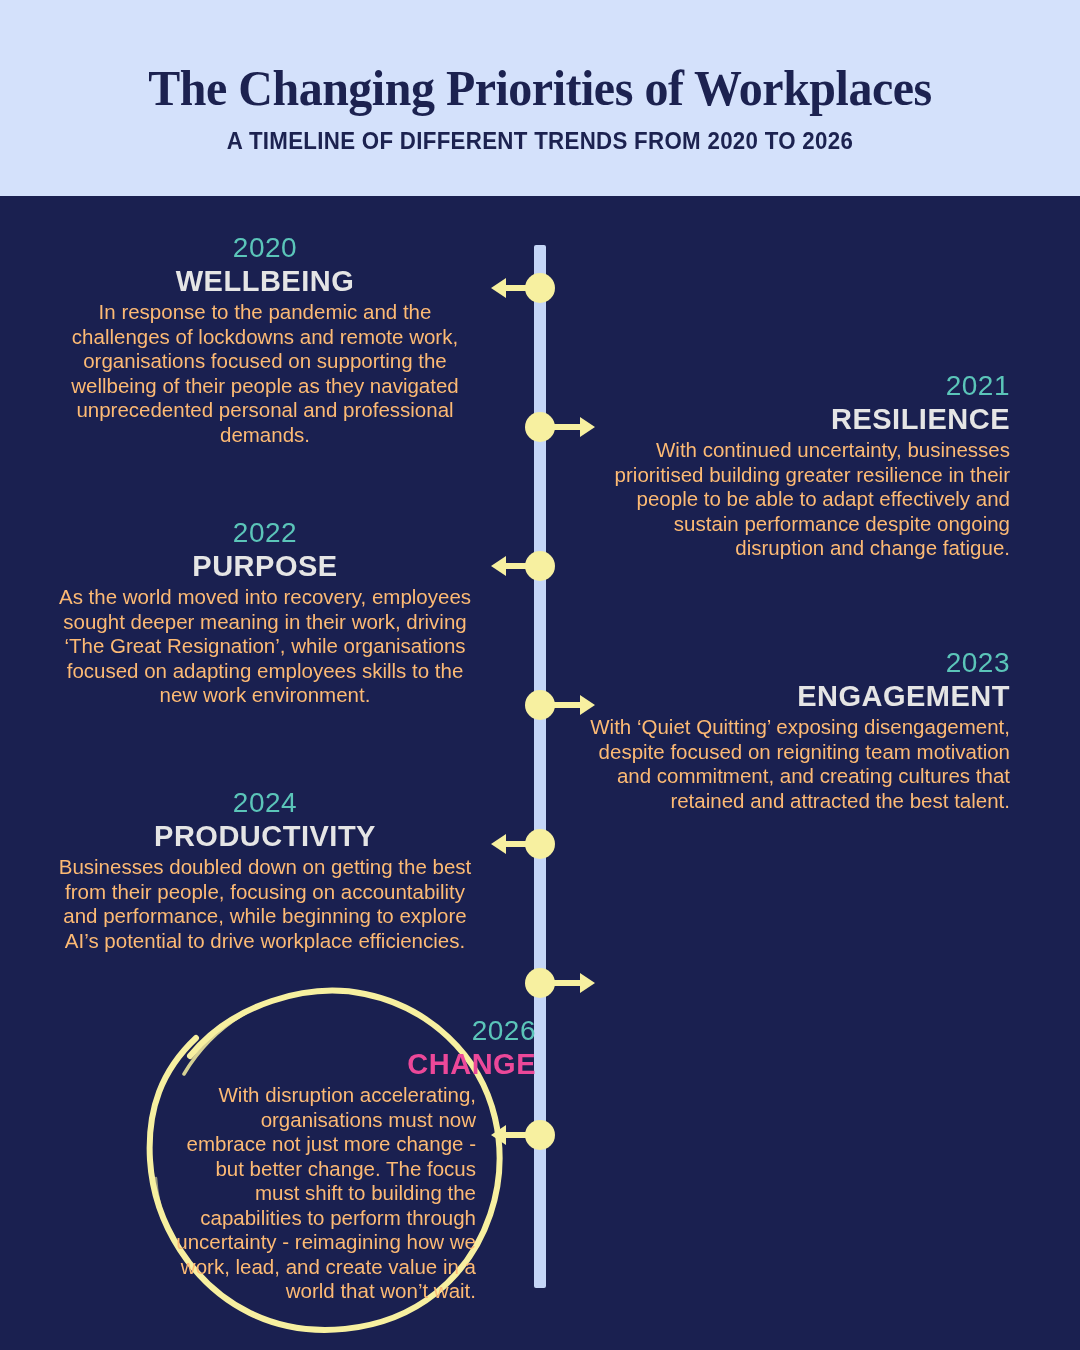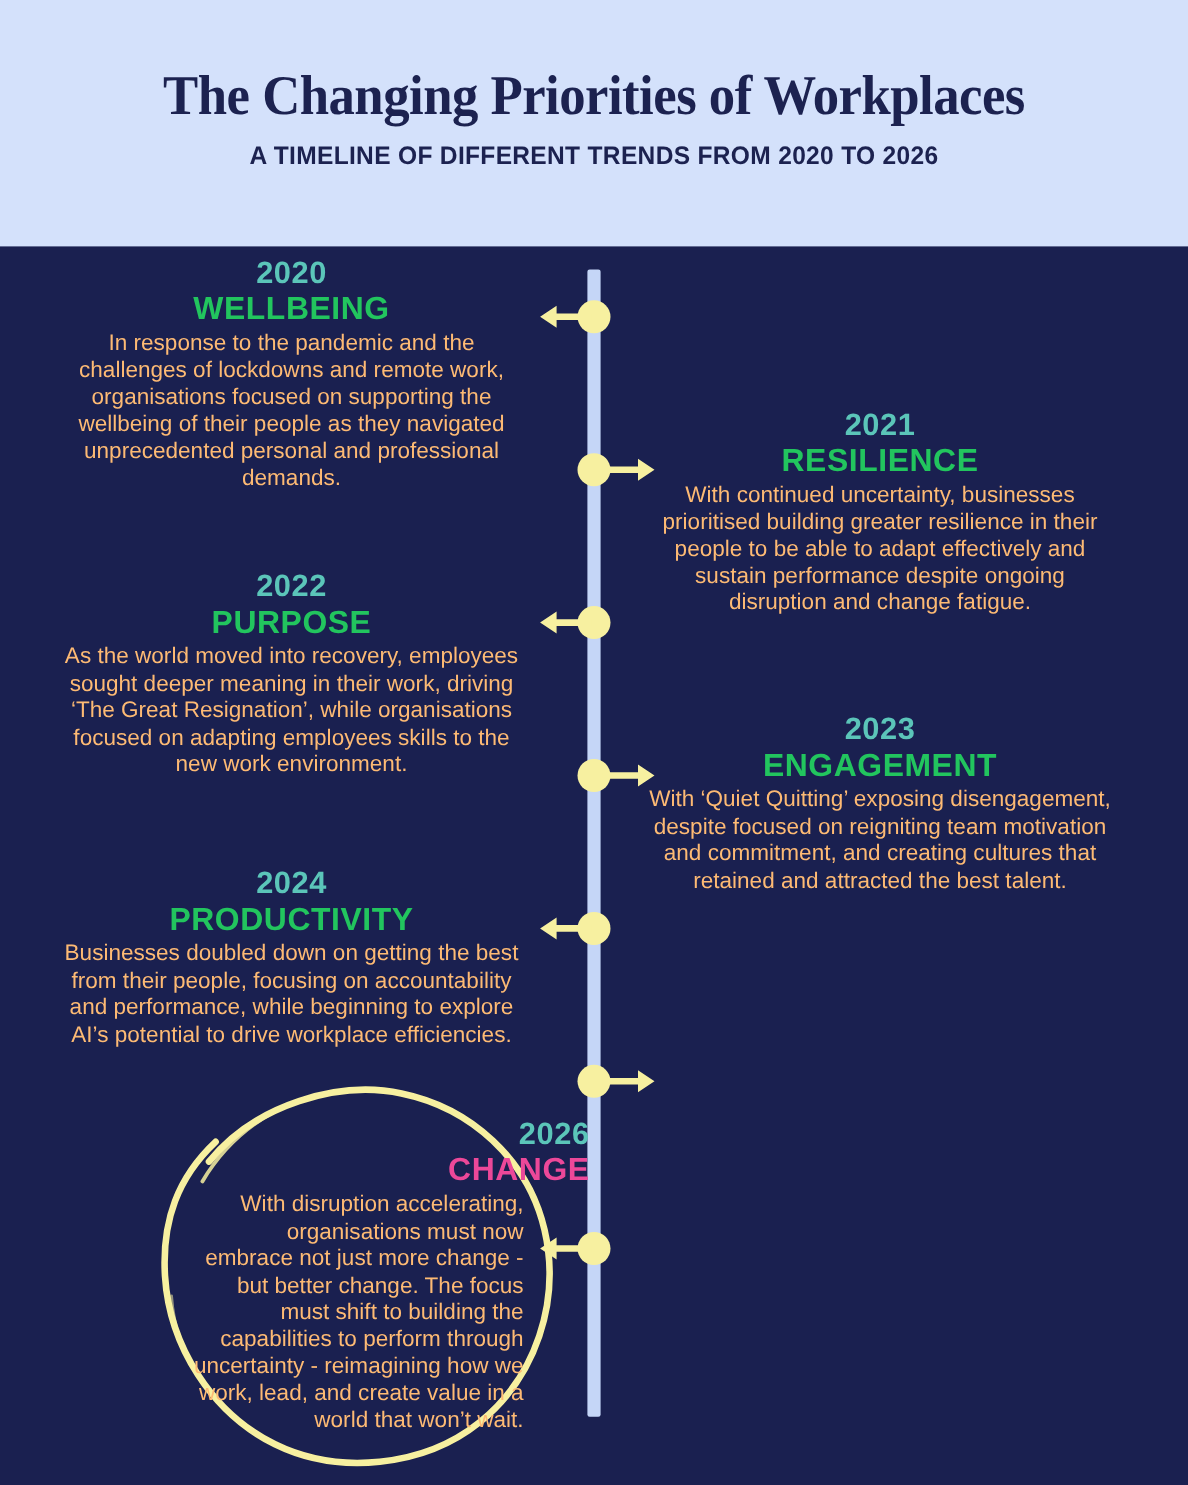--- a/index.html
+++ b/index.html
@@ -21,21 +21,21 @@
     height: 1350px;
     background: #1A2050;
     overflow: hidden;
   }
 
   
   #header-band {
     position: absolute;
     left: 0; top: 0;
     width: 1080px;
-    height: 224px;
+    height: 196px;
     background: #D4E1FB;
   }
 
   #poster-title {
     position: absolute;
     left: 0;
     top: 58px;
     width: 1080px;
     text-align: center;
     font-family: "Liberation Serif", serif;
@@ -91,35 +91,35 @@
   }
   .marker.left .arrow-svg  { left: -50px; }
   .marker.right .arrow-svg { left: 8px; }
 
   
   .entry {
     position: absolute;
     width: 420px;
   }
   .entry.side-left  { left: 55px;  text-align: center; }
-  .entry.side-right { left: 590px; text-align: center; }
+  .entry.side-right { left: 590px; text-align: right; }
 
   .entry .year {
-    font-weight: bold;
+    font-weight: normal;
     font-size: 28px;
     line-height: 32px;
     letter-spacing: 0.5px;
     color: #5BC5B9;
   }
   .entry .topic {
     font-weight: bold;
     font-size: 29px;
     line-height: 34px;
     letter-spacing: 0.5px;
-    color: #22c55e;
+    color: #e5e5e5;
     margin-bottom: 2px;
   }
   .entry .desc {
     font-size: 20.5px;
     line-height: 24.5px;
     color: #fdba74;
   }
 
   
   #change-circle {

